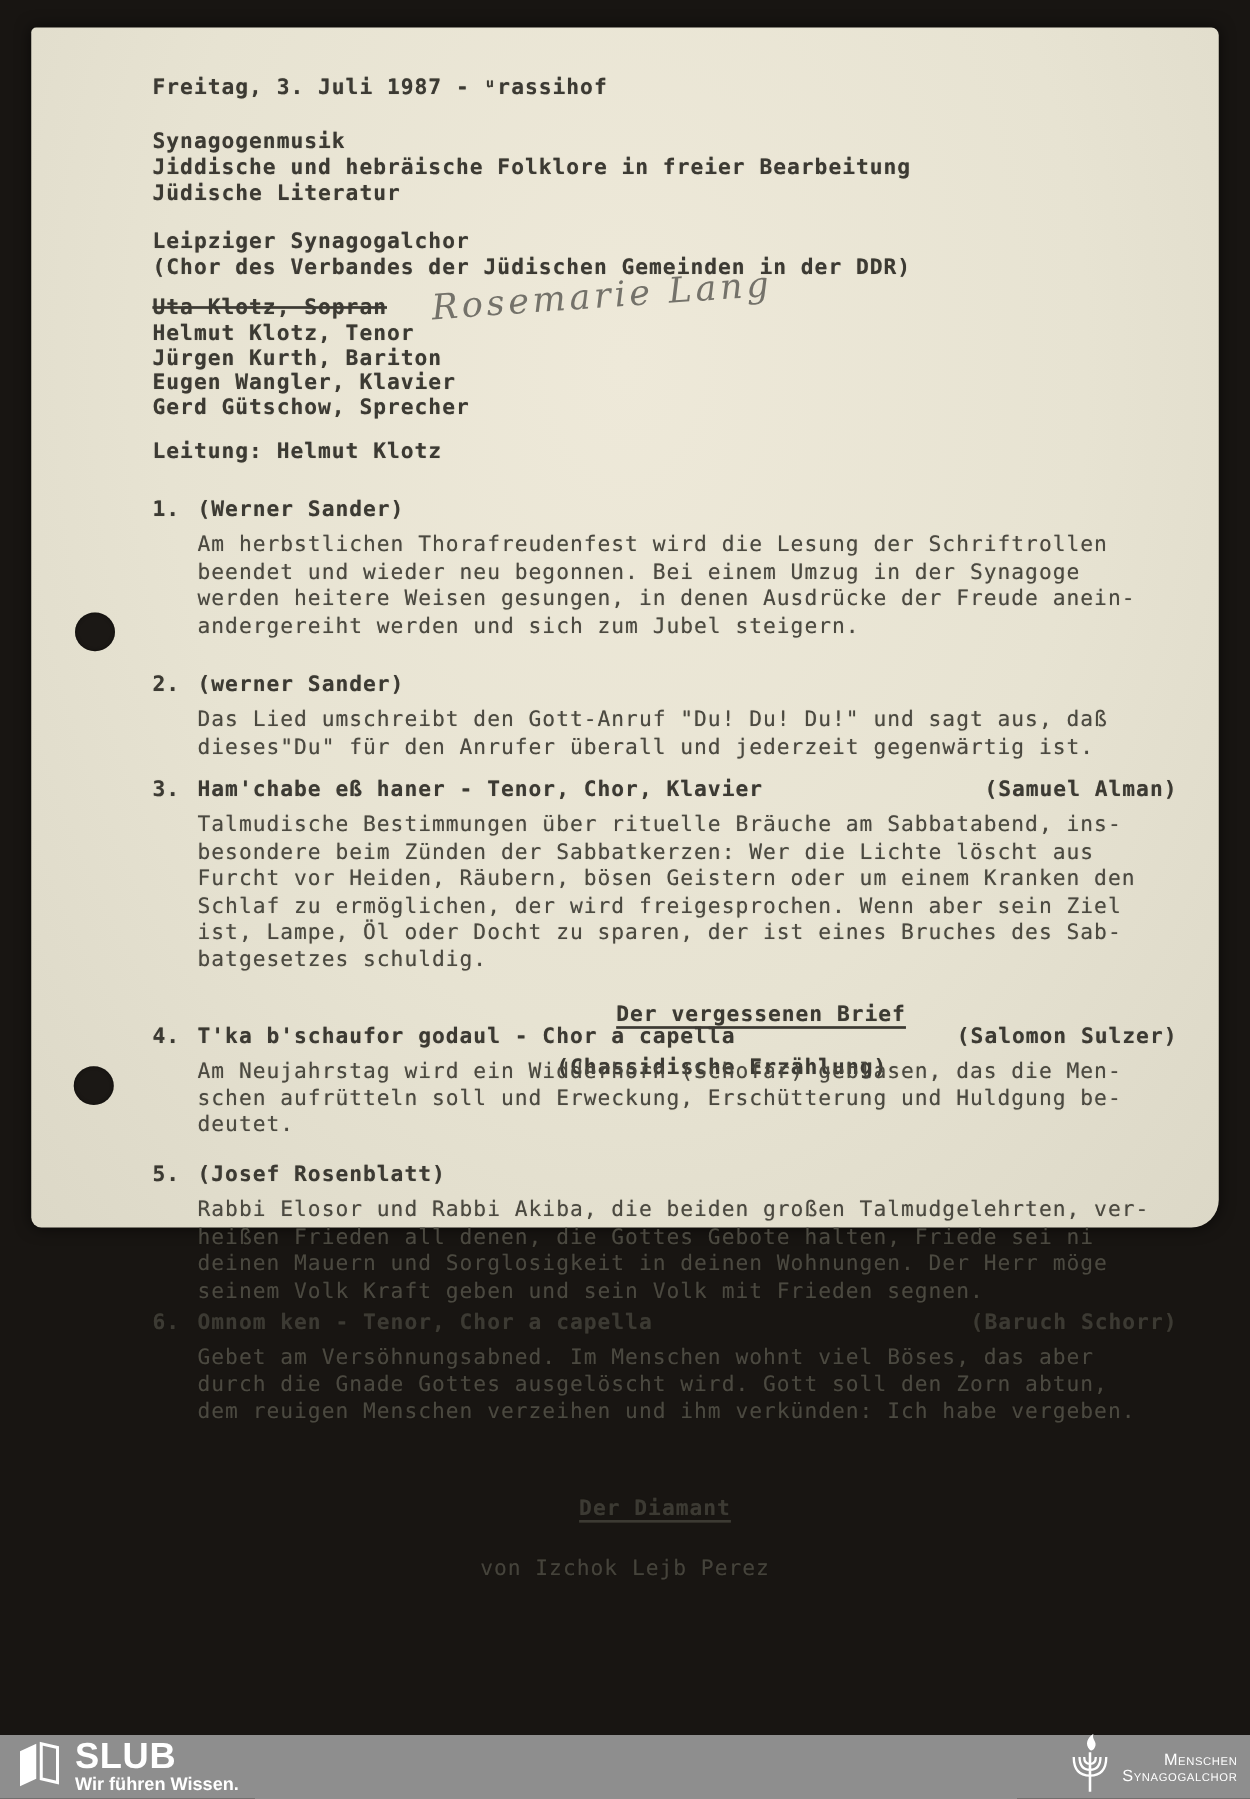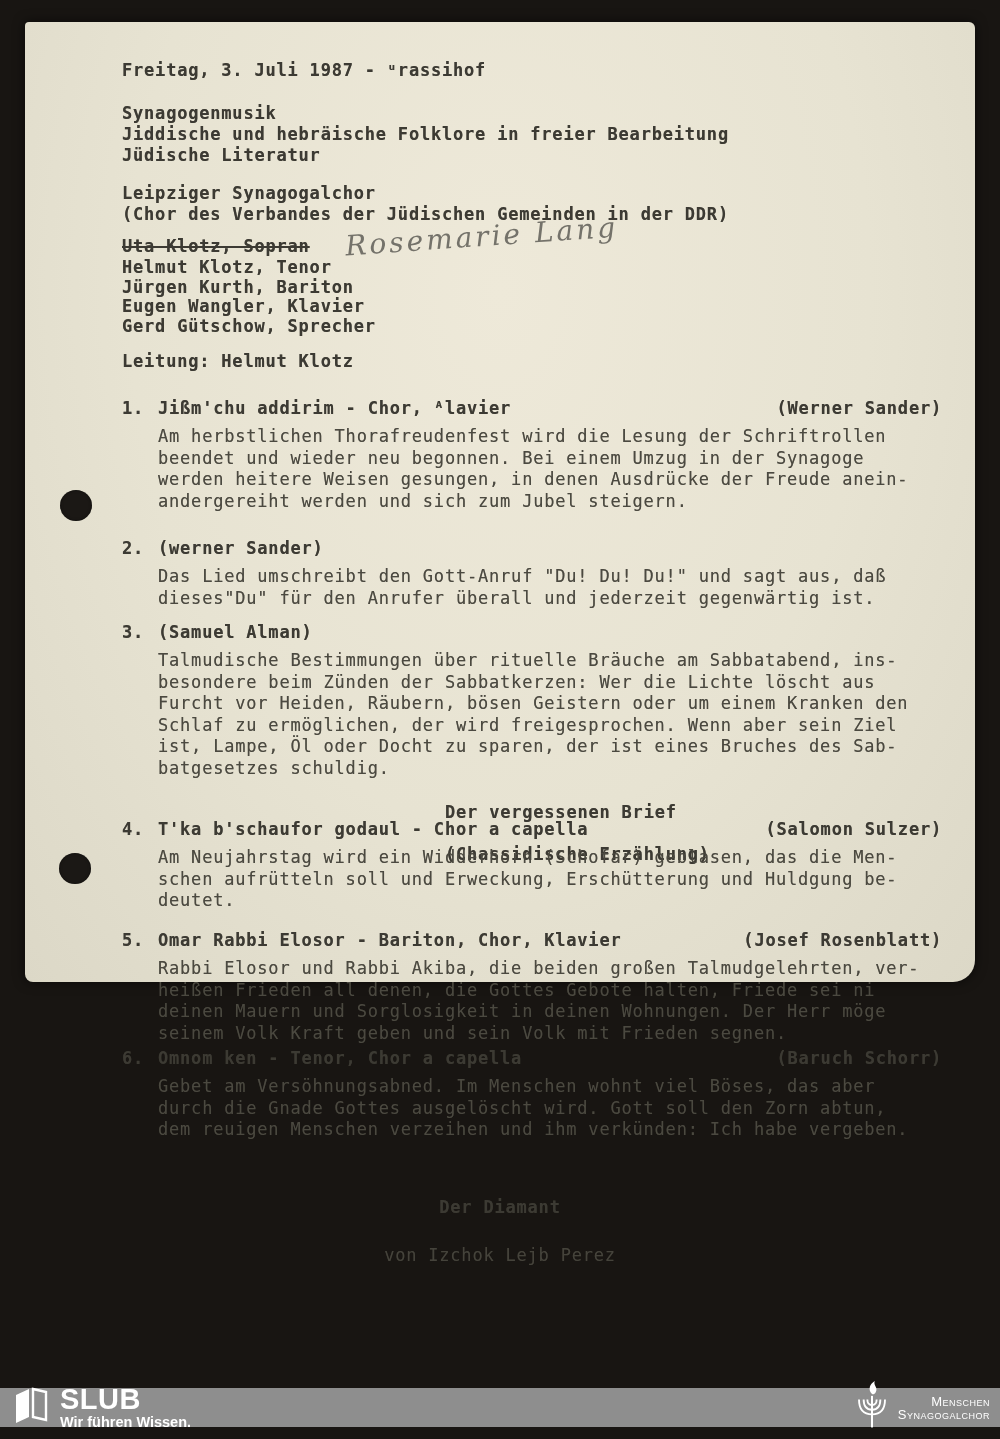--- a/index.html
+++ b/index.html
@@ -35,30 +35,30 @@
     font-size:17px;letter-spacing:.8px;line-height:21px;
     text-shadow:0 0 .6px rgba(60,58,50,.55);
   }
   .item-head .num{width:36px;flex:0 0 36px;}
   .item-head .title{flex:1 1 auto;}
   .item-head .composer{flex:0 0 auto;text-align:right;}
   .item .desc{position:relative;margin:7px 0 0 36px;width:784px;
     font-size:17px;letter-spacing:.8px;white-space:pre-line;
     text-shadow:0 0 .6px rgba(60,58,50,.5);}
   .strike{text-decoration:line-through;text-decoration-thickness:2px;}
-  .uline{text-underline-offset:4px;text-decoration-thickness:1.5px;}
+  .uline{text-decoration:underline;text-underline-offset:4px;text-decoration-thickness:1.5px;margin-left:48px;}
   .handwritten{
     position:absolute;left:320px;top:198px;
     font-family:"DejaVu Serif", serif;font-style:italic;
     font-size:28px;color:#74726a;letter-spacing:3px;
     transform:rotate(-4deg);white-space:nowrap;
   }
   
   .footer{
-    position:absolute;left:0;top:1388px;width:1000px;height:39px;
+    position:absolute;left:0;top:1388px;width:1000px;height:51px;
     background:#8e8e8e;
     font-family:"Liberation Sans", sans-serif;
     display:flex;align-items:center;justify-content:space-between;
   }
   .slub-brand{display:flex;align-items:flex-start;margin-left:14px;}
   .slub-book{width:34px;height:38px;margin-top:2px;}
   .slub-text{margin-left:12px;color:#fff;}
   .slub-name{font-size:29px;font-weight:bold;line-height:28px;letter-spacing:.5px;}
   .slub-tagline{font-size:14.5px;font-weight:bold;margin-top:1px;}
   .choir-brand{display:flex;align-items:center;margin-right:10px;}
@@ -91,41 +91,41 @@
     <div class="tw b" style="top:329px;">Leitung: Helmut Klotz</div>
 
     <div class="tw b" style="top:236px;line-height:19.5px;">Helmut Klotz, Tenor
 Jürgen Kurth, Bariton
 Eugen Wangler, Klavier
 Gerd Gütschow, Sprecher</div>
 
     <div class="item" style="top:376px;">
       <div class="item-head">
         <span class="num">1.</span>
-        <span class="title">Jißm'chu addirim - Chor, ᴬlavier</span>
         <span class="composer">(Werner Sander)</span>
       </div>
       <div class="desc">Am herbstlichen Thorafreudenfest wird die Lesung der Schriftrollen
 beendet und wieder neu begonnen. Bei einem Umzug in der Synagoge
 werden heitere Weisen gesungen, in denen Ausdrücke der Freude anein-
 andergereiht werden und sich zum Jubel steigern.</div>
     </div>
 
     <div class="item" style="top:516px;">
       <div class="item-head">
         <span class="num">2.</span>
         <span class="composer">(werner Sander)</span>
       </div>
       <div class="desc">Das Lied umschreibt den Gott-Anruf "Du! Du! Du!" und sagt aus, daß
 dieses"Du" für den Anrufer überall und jederzeit gegenwärtig ist.</div>
     </div>
 
     <div class="item" style="top:600px;">
       <div class="item-head">
         <span class="num">3.</span>
+        <span class="title">Ham'chabe eß haner - Tenor, Chor, Klavier</span>
         <span class="composer">(Samuel Alman)</span>
       </div>
       <div class="desc">Talmudische Bestimmungen über rituelle Bräuche am Sabbatabend, ins-
 besondere beim Zünden der Sabbatkerzen: Wer die Lichte löscht aus
 Furcht vor Heiden, Räubern, bösen Geistern oder um einem Kranken den
 Schlaf zu ermöglichen, der wird freigesprochen. Wenn aber sein Ziel
 ist, Lampe, Öl oder Docht zu sparen, der ist eines Bruches des Sab-
 batgesetzes schuldig.</div>
     </div>
 
@@ -142,21 +142,20 @@
         <span class="composer">(Salomon Sulzer)</span>
       </div>
       <div class="desc">Am Neujahrstag wird ein Widderhorn (Schofar) geblasen, das die Men-
 schen aufrütteln soll und Erweckung, Erschütterung und Huldgung be-
 deutet.</div>
     </div>
 
     <div class="item" style="top:908px;">
       <div class="item-head">
         <span class="num">5.</span>
-        <span class="title">Omar Rabbi Elosor - Bariton, Chor, Klavier</span>
         <span class="composer">(Josef Rosenblatt)</span>
       </div>
       <div class="desc">Rabbi Elosor und Rabbi Akiba, die beiden großen Talmudgelehrten, ver-
 heißen Frieden all denen, die Gottes Gebote halten, Friede sei ni
 deinen Mauern und Sorglosigkeit in deinen Wohnungen. Der Herr möge
 seinem Volk Kraft geben und sein Volk mit Frieden segnen.</div>
     </div>
 
     <div class="item" style="top:1026px;">
       <div class="item-head">

